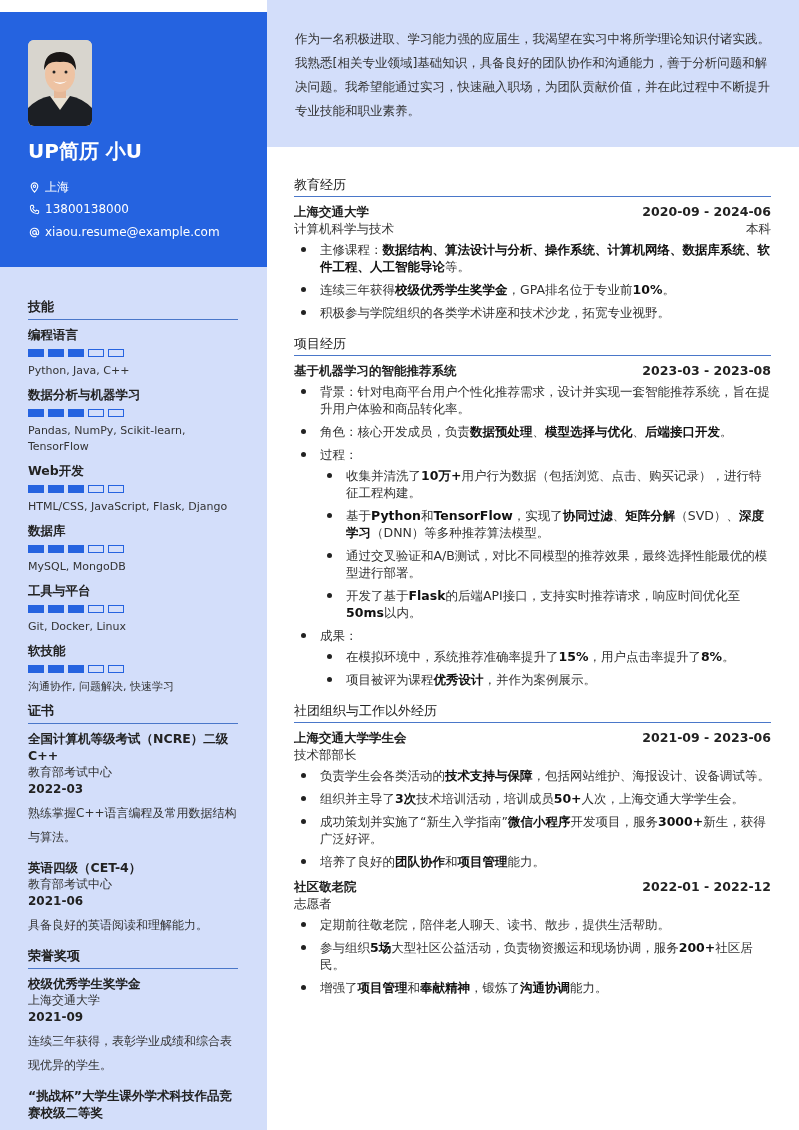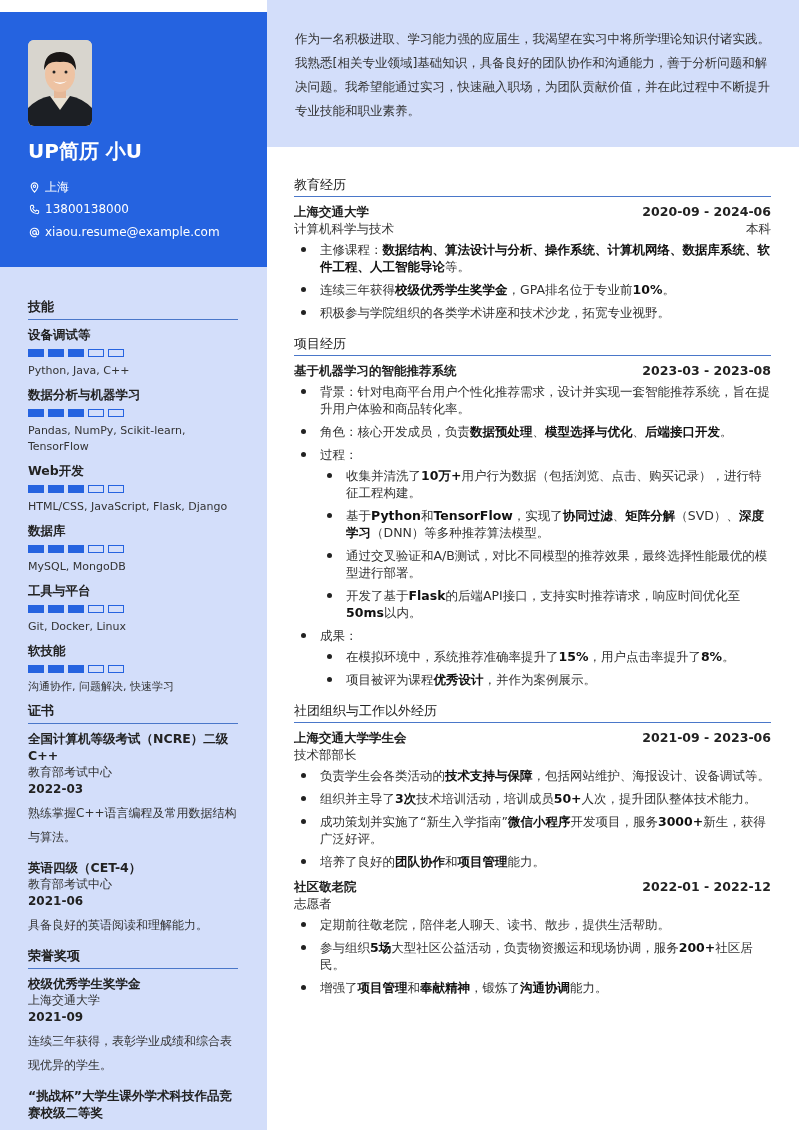--- a/index.html
+++ b/index.html
@@ -93,21 +93,21 @@
       <span>xiaou.resume@example.com</span>
     </div>
   </div>
 
   <div class="side-content">
 
     <div>
       <div class="side-h">技能</div>
       <div id="skills-list">
           <div class="skill">
-            <div class="skill-name">设备调试等</div>
+            <div class="skill-name">编程语言</div>
             <div class="bars">
               <span class="bar on"></span>
               <span class="bar on"></span>
               <span class="bar on"></span>
               <span class="bar"></span>
               <span class="bar"></span>
             </div>
             <div class="skill-desc">Python, Java, C++</div>
           </div>
           <div class="skill">
@@ -251,21 +251,21 @@
     <div class="sec-h">社团组织与工作以外经历</div>
     <div id="act-list">
         <div>
           <div class="row">
             <span class="org">上海交通大学学生会</span>
             <span class="date">2021-09 - 2023-06</span>
           </div>
           <div class="role">技术部部长</div>
           <ul class="b">
             <li><span>负责学生会各类活动的</span><b>技术支持与保障</b><span>，包括网站维护、海报设计、设备调试等。</span></li>
-            <li><span>组织并主导了</span><b>3次</b><span>技术培训活动，培训成员</span><b>50+</b><span>人次，提升团队整体技术能力。</span></li>
+            <li><span>组织并主导了</span><b>3次</b><span>技术培训活动，培训成员</span><b>50+</b><span>人次，上海交通大学学生会。</span></li>
             <li><span>成功策划并实施了“新生入学指南”</span><b>微信小程序</b><span>开发项目，服务</span><b>3000+</b><span>新生，获得广泛好评。</span></li>
             <li><span>培养了良好的</span><b>团队协作</b><span>和</span><b>项目管理</b><span>能力。</span></li>
           </ul>
         </div>
         <div style="margin-top: 8px;">
           <div class="row">
             <span class="org">社区敬老院</span>
             <span class="date">2022-01 - 2022-12</span>
           </div>
           <div class="role">志愿者</div>

